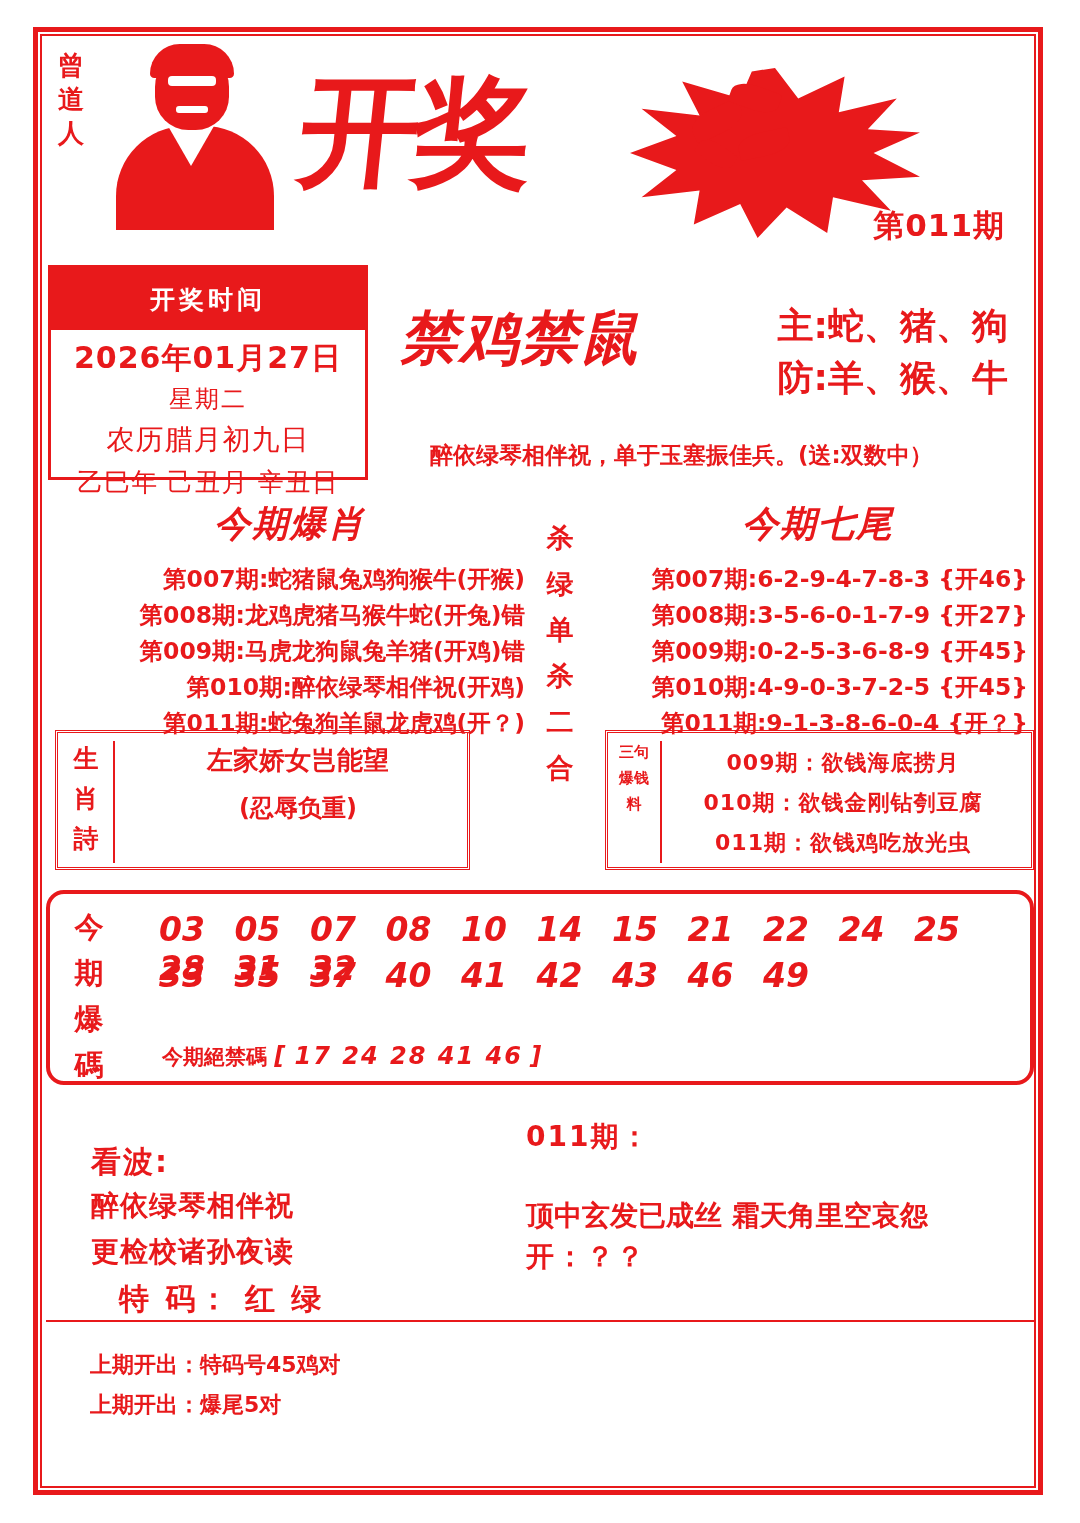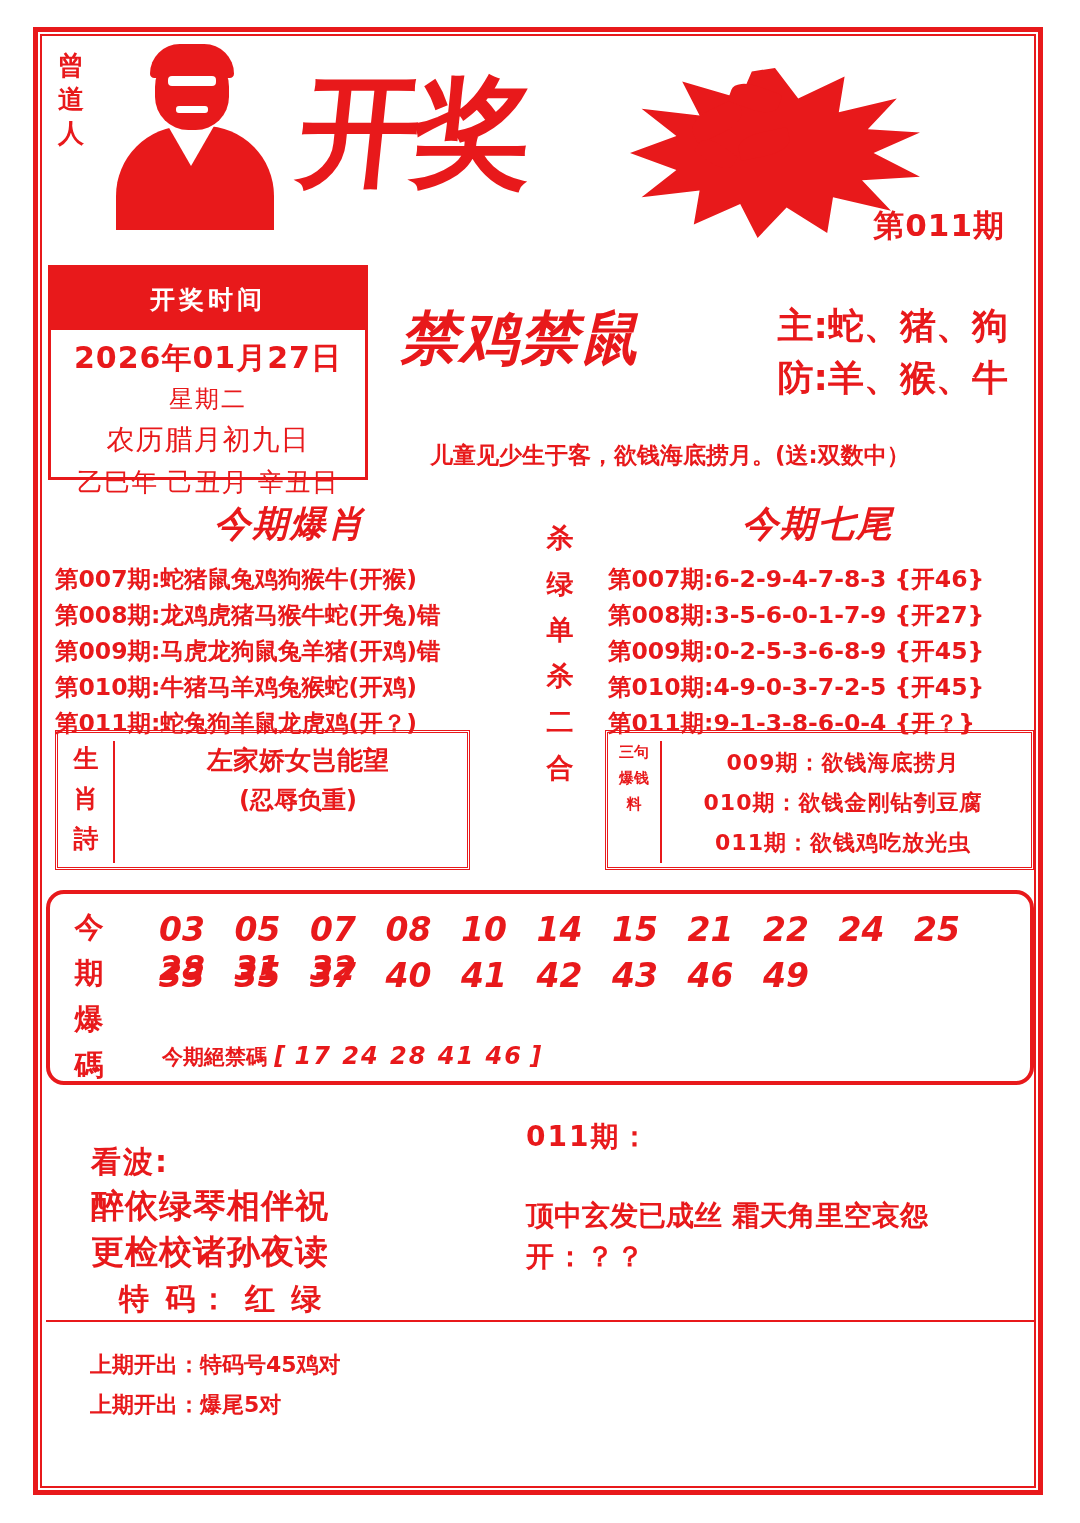--- a/index.html
+++ b/index.html
@@ -139,20 +139,21 @@
     letter-spacing:2px;
   }
   .col-left {
     position:absolute; left:55px; top:500px; width:470px;
   }
   .col-left .sec-title { text-align:center; }
   .list-rows { margin-top:12px; }
   .list-rows div {
     font-size:23.5px; font-weight:bold; line-height:36px; letter-spacing:0px;
     white-space:nowrap;
+    text-align:right;
   }
 
   .col-mid {
     position:absolute; left:530px; top:515px; width:60px;
     text-align:center;
   }
   .col-mid div {
     font-size:27px; font-weight:bold; line-height:46px;
     font-family:"DejaVu Serif", serif;
   }
@@ -176,21 +177,21 @@
     font-family:"DejaVu Serif", serif;
   }
   .poem-box .vdiv {
     position:absolute; left:55px; top:8px; width:2px; height:122px; background:#e8191b;
   }
   .poem-box .lines {
     position:absolute; left:70px; top:8px; width:340px;
     text-align:center;
   }
   .poem-box .lines div { font-size:26px; font-weight:bold; line-height:38px;}
-  .poem-box .lines .note { font-size:24px; margin-top:2px; }
+  .poem-box .lines .note { font-size:24px; margin-top:10px; }
 
   
   .sanju-box {
     position:absolute; left:605px; top:730px; width:429px; height:140px;
     border:3px double #e8191b; box-sizing:border-box;
   }
   .sanju-box .vlabel {
     position:absolute; left:8px; top:6px; width:36px;
     font-size:15px; font-weight:bold; line-height:26px; text-align:center;
   }
@@ -228,21 +229,21 @@
   .forbid-line .nums { font-size:24px; font-style:italic; letter-spacing:2px; }
 
   
   .lower {
     position:absolute; left:46px; top:1100px; width:988px; height:215px;
   }
   .kanbo {
     position:absolute; left:45px; top:42px;
   }
   .kanbo .k-title { font-size:30px; font-weight:bold; letter-spacing:2px; }
-  .kanbo .k-line { font-size:33px; font-weight:bold; line-height:46px; letter-spacing:1px;}
+  .kanbo .k-line { font-size:28px; font-weight:bold; line-height:46px; letter-spacing:1px;}
   .kanbo .k-te { font-size:30px; font-weight:bold; margin-top:4px; letter-spacing:3px; padding-left:28px;}
   .rightpoem {
     position:absolute; left:480px; top:18px;
   }
   .rightpoem .rp-issue { font-size:28px; font-weight:bold; letter-spacing:2px; }
   .rightpoem .rp-line { font-size:28px; font-weight:bold; line-height:44px; margin-top:38px;}
   .rightpoem .rp-open { font-size:28px; font-weight:bold; letter-spacing:2px;}
 
   .divider {
     position:absolute; left:46px; top:1320px; width:988px; height:2px; background:#e8191b;
@@ -294,29 +295,29 @@
       <div class="tb-lunar">农历腊月初九日</div>
       <div class="tb-gan">乙巳年 己丑月 辛丑日</div>
     </div>
   </div>
 
   <div class="ban-title">禁鸡禁鼠</div>
   <div class="zhu-line">
     <div>主:蛇、猪、狗</div>
     <div>防:羊、猴、牛</div>
   </div>
-  <div class="poem-small">儿童见少生于客，欲钱海底捞月。(送:双数中）</div>
+  <div class="poem-small">醉依绿琴相伴祝，单于玉塞振佳兵。(送:双数中）</div>
 
   <div class="col-left">
     <div class="sec-title">今期爆肖</div>
     <div class="list-rows">
       <div>第007期:蛇猪鼠兔鸡狗猴牛(开猴)</div>
       <div>第008期:龙鸡虎猪马猴牛蛇(开兔)错</div>
       <div>第009期:马虎龙狗鼠兔羊猪(开鸡)错</div>
-      <div>第010期:牛猪马羊鸡兔猴蛇(开鸡)</div>
+      <div>第010期:醉依绿琴相伴祝(开鸡)</div>
       <div>第011期:蛇兔狗羊鼠龙虎鸡(开？)</div>
     </div>
   </div>
 
   <div class="col-mid">
     <div>杀</div>
     <div>绿</div>
     <div>单</div>
     <div>杀</div>
     <div>二</div>

